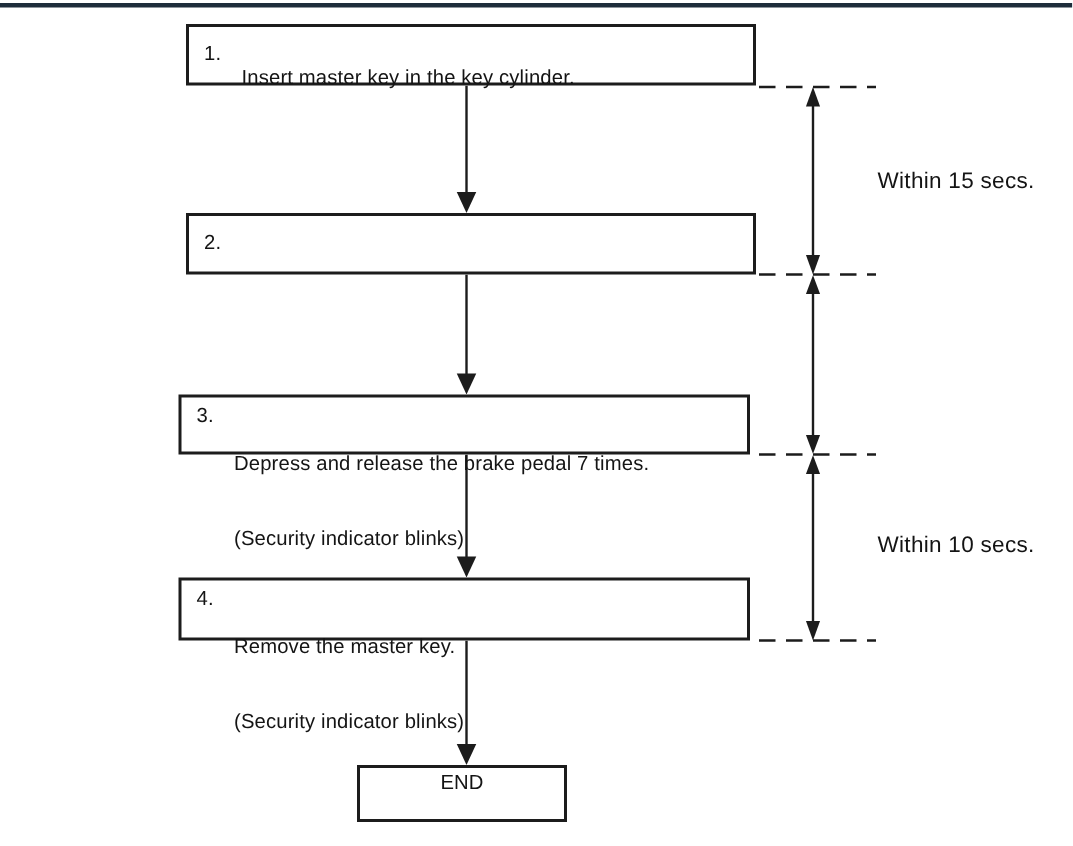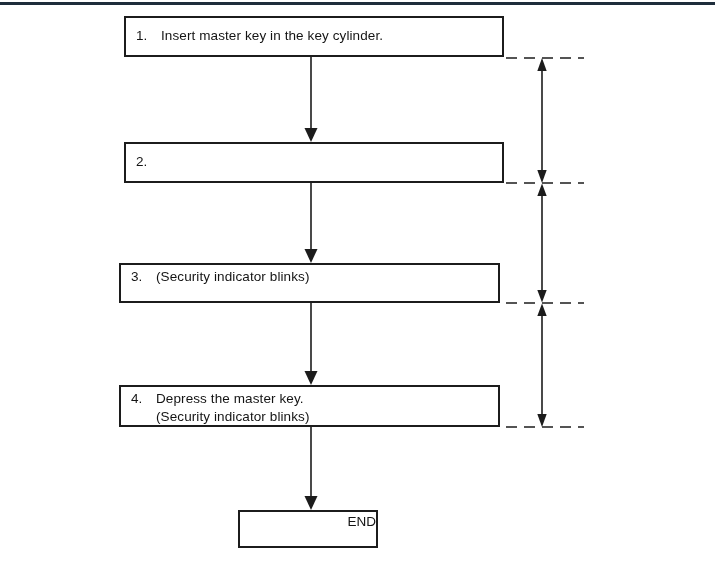--- a/index.html
+++ b/index.html
@@ -35,21 +35,21 @@
     padding: 3px 6px 3px 10px;
     font-size: 13.5px;
     line-height: 1.35;
     letter-spacing: 0.1px;
   }
   .step-box.one-line { align-items: center; }
   .step-box .num {
     flex: none;
     width: 25px;
   }
-  .step-box .txt span { display: block; }
+  .step-box .txt span { display: block; margin-top: 32px; }
   .end-box {
     position: absolute;
     background: #ffffff;
     border: 2px solid #1c1c1c;
     text-align: center;
     font-size: 13.5px;
     line-height: 1.3;
     padding-top: 1px;
   }
   .timing {
@@ -121,30 +121,33 @@
       </span>
   </div>
 
   <div class="step-box one-line" style="left:124px; top:142px; width:380px; height:41px;">
     <span class="num">2.</span>
   </div>
 
   <div class="step-box" style="left:119px; top:263px; width:381px; height:40px;">
     <span class="num">3.</span>
     <span class="txt">
+      <span>Depress and release the brake pedal 7 times.</span>
       <span>(Security indicator blinks)</span>
     </span>
   </div>
 
   <div class="step-box" style="left:119px; top:385px; width:381px; height:42px;">
     <span class="num">4.</span>
     <span class="txt">
-      <span>Depress the master key.</span>
+      <span>Remove the master key.</span>
       <span>(Security indicator blinks)</span>
     </span>
   </div>
 
-  <div class="end-box" style="left:238px; top:510px; width:140px; height:38px;text-align:right;">
+  <div class="end-box" style="left:238px; top:510px; width:140px; height:38px;">
     <div>END</div>
   </div>
 
+  <div class="timing" style="top:112px;">Within 15 secs.</div>
+  <div class="timing" style="top:355px;">Within 10 secs.</div>
 
 </div>
 
 </body></html>

